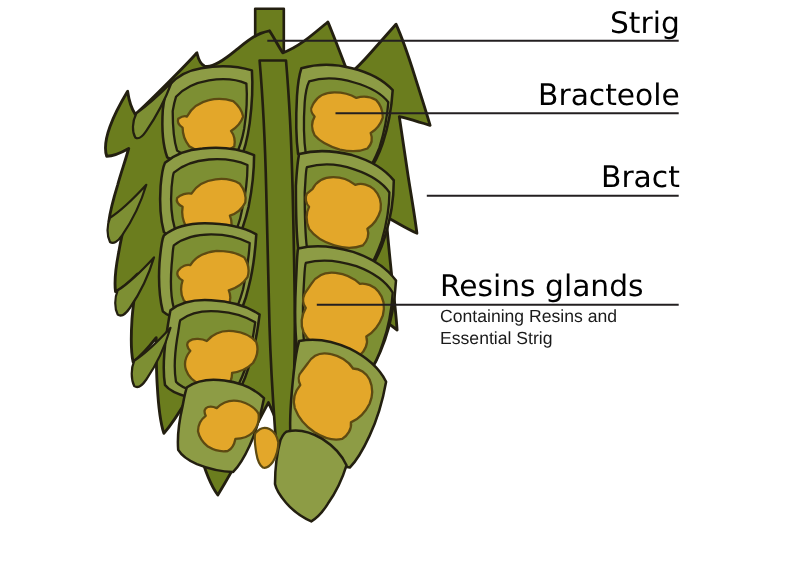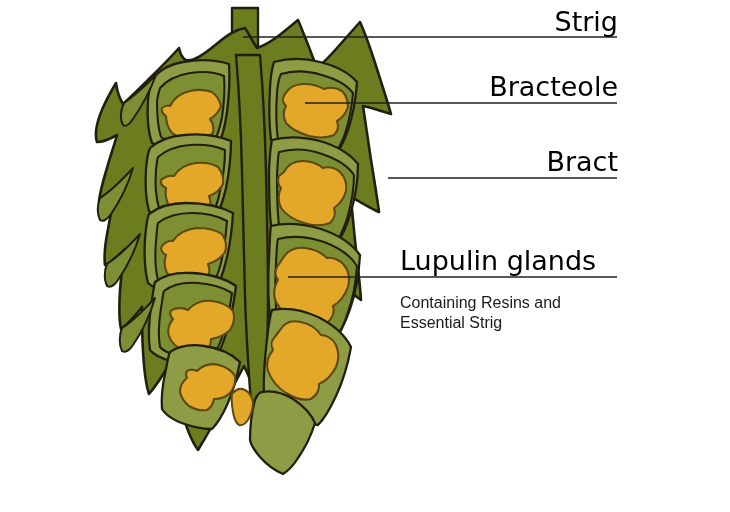--- a/index.html
+++ b/index.html
@@ -31,21 +31,21 @@
     white-space: nowrap;
     text-align: right;
   }
   .label-sub {
     font-family: "Liberation Sans", sans-serif;
     font-size: 16px;
     color: #1a1a1a;
     line-height: 1.28;
     white-space: nowrap;
     text-align: left;
-    margin-top: 19px;
+    margin-top: 5px;
   }
   #label-strig      { left: 430px; top: 8px;   width: 188px; }
   #label-bracteole  { left: 430px; top: 73px;  width: 188px; }
   #label-bract      { left: 430px; top: 148px; width: 188px; }
   #label-lupulin    { left: 400px; top: 247px; width: 218px; }
   #label-lupulin .label-main { text-align: left; }
 </style>
 </head>
 <body>
 
@@ -269,18 +269,18 @@
 
   <div class="label-group" id="label-bract">
     <div class="label-main">Bract</div>
   </div>
 
   <div class="label-group" id="label-bracteole">
     <div class="label-main">Bracteole</div>
   </div>
 
   <div class="label-group" id="label-lupulin">
-    <div class="label-main">Lupulin glands</div>
+    <div class="label-main">Resins glands</div>
     <div class="label-sub">Containing Resins and</div>
     <div class="label-sub" style="margin-top:0;">Essential Strig</div>
   </div>
 
 </div>
 
 </body></html>

